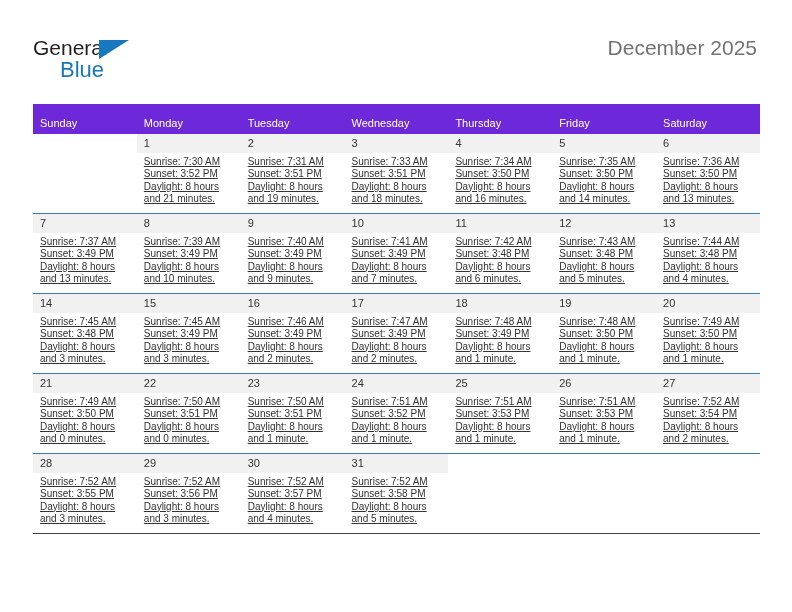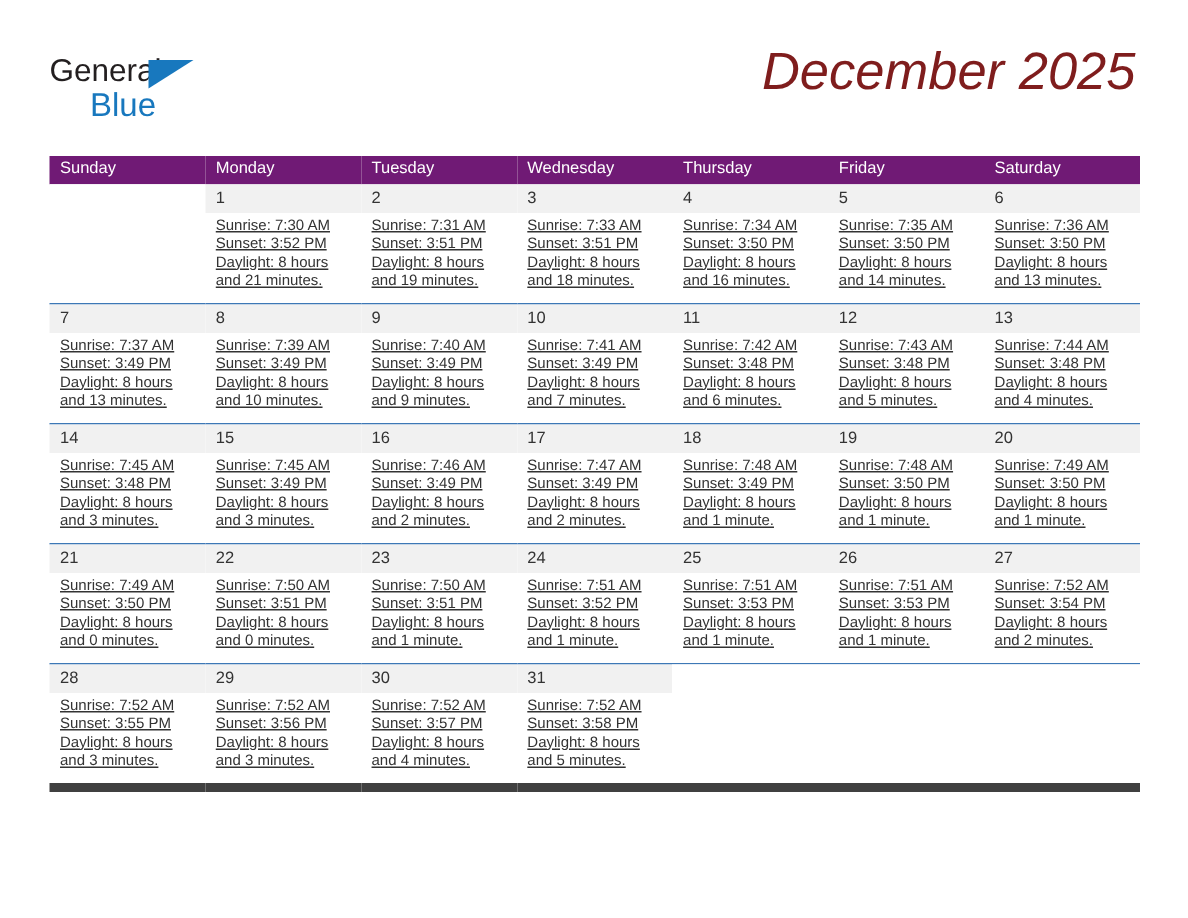--- a/index.html
+++ b/index.html
@@ -62,63 +62,62 @@
     color: #1878be;
     font-family: Liberation Sans, sans-serif;
   }
   .title-block {
     position: absolute;
     right: 35px;
     top: 32px;
     text-align: right;
   }
   .cal-title {
-    font-size: 35px;
-    color: #7f1d1d;
+    font-size: 21px;
+    color: #737373;
     line-height: 32px;
     white-space: nowrap;
-    font-style: italic;
   }
   .cal-subtitle {
     font-size: 15px;
     color: #333333;
     line-height: 20px;
     margin-top: 6px;
     white-space: nowrap;
   }
 
   
   .calendar {
     position: absolute;
     left: 33px;
     top: 104px;
     width: 727px;
     border-collapse: collapse;
     table-layout: fixed;
   }
   .calendar th {
-    background: #701a75;
+    background: #6d28d9;
     color: #ffffff;
     font-size: 11px;
     font-weight: normal;
     text-align: left;
-    padding: 2px 0 5px 7px;
+    padding: 13px 0 5px 7px;
     height: 11px;
     border: none;
   }
   .calendar td {
     vertical-align: top;
     padding: 0;
     border: none;
     border-bottom: 1px solid #3d78b6;
     height: 79px;
     background: #ffffff;
   }
   .calendar tr.week:last-child td {
-    border-bottom: 6px solid #404040;
+    border-bottom: 1px solid #404040;
   }
   .daycell {
     position: relative;
     height: 79px;
     box-sizing: border-box;
   }
   .daynum {
     background: #f1f1f1;
     font-size: 11px;
     color: #333333;

